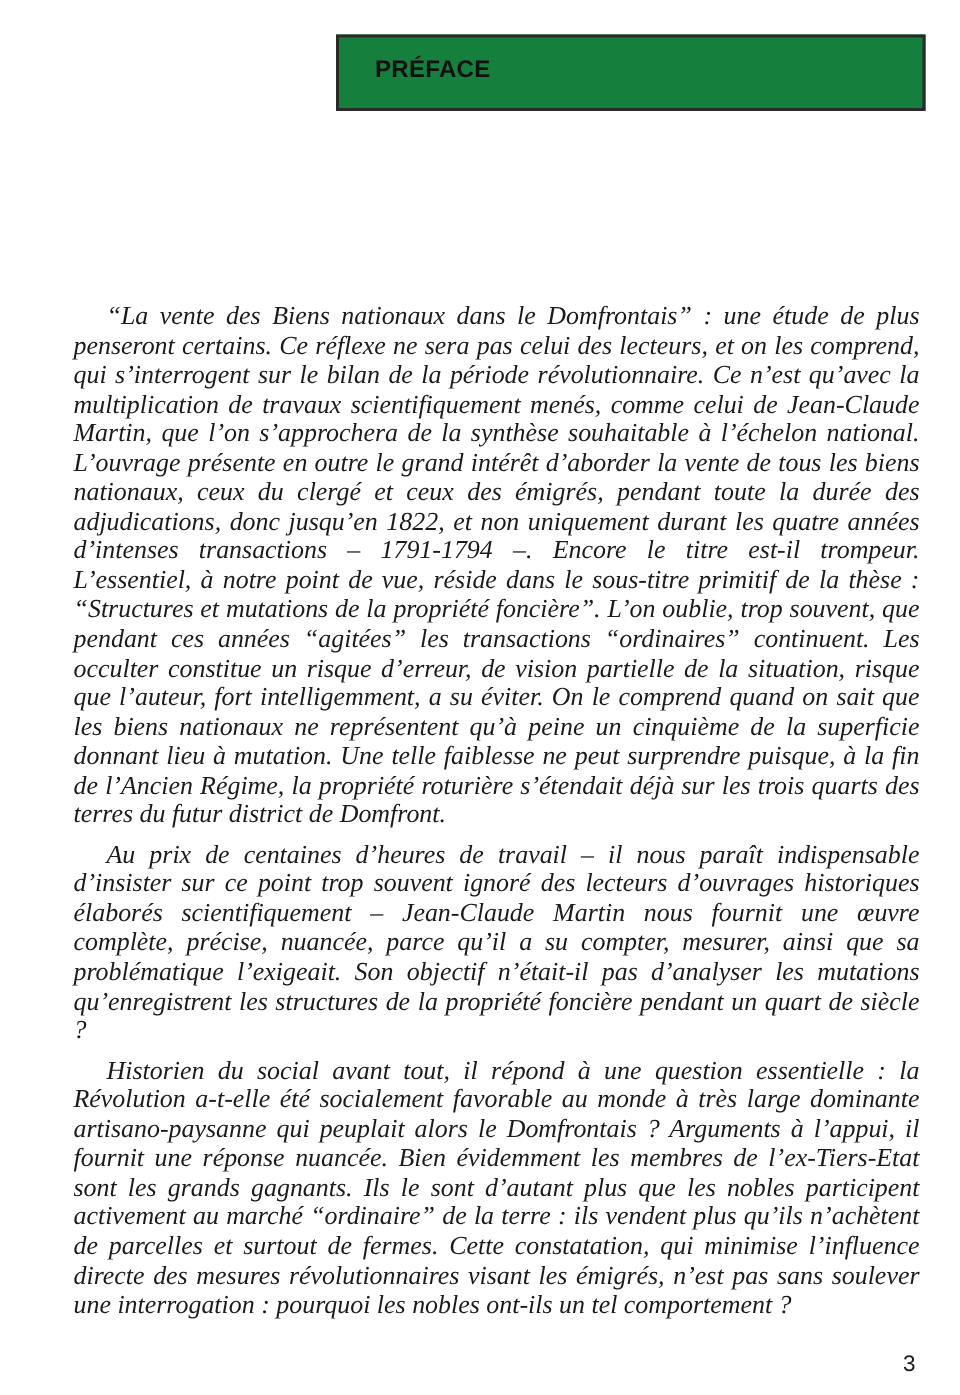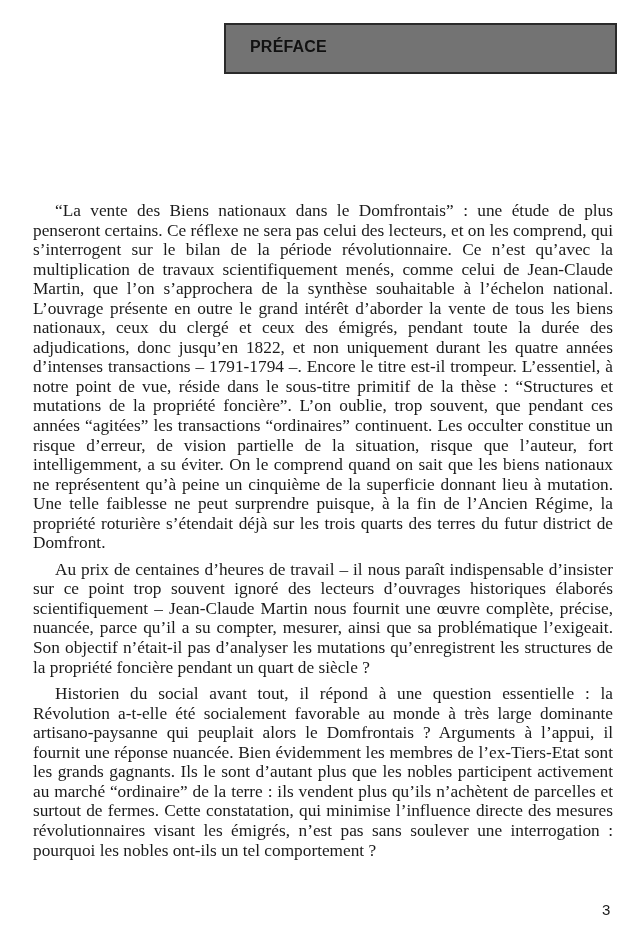--- a/index.html
+++ b/index.html
@@ -15,21 +15,21 @@
       color: #1a1a1a;
     }
     .header-box {
       position: absolute;
       left: 224px;
       top: 23px;
       width: 393px;
       height: 51px;
       border: 2px solid #2a2a2a;
       box-sizing: border-box;
-      background: #737373;
+      background: #15803d;
     }
     .header-title {
       position: absolute;
       left: 24px;
       top: 13px;
       font-family: "Liberation Sans", sans-serif;
       font-weight: bold;
       font-size: 16px;
       letter-spacing: 0.2px;
       color: #111111;
@@ -38,24 +38,25 @@
       position: absolute;
       left: 33px;
       top: 201px;
       width: 580px;
       font-family: "Liberation Serif", serif;
       font-size: 17.3px;
       line-height: 19.55px;
       color: #1b1b1b;
     }
     .para {
-      margin: 0 0 7px 0;
+      margin: 0 0 7px 16px;
       text-align: justify;
       text-indent: 22px;
       hyphens: none;
+      font-style: italic;
     }
     .para:first-child {
       text-indent: 22px;
     }
     .page-number {
       position: absolute;
       left: 602px;
       top: 901px;
       font-family: "Liberation Sans", sans-serif;
       font-size: 15px;

